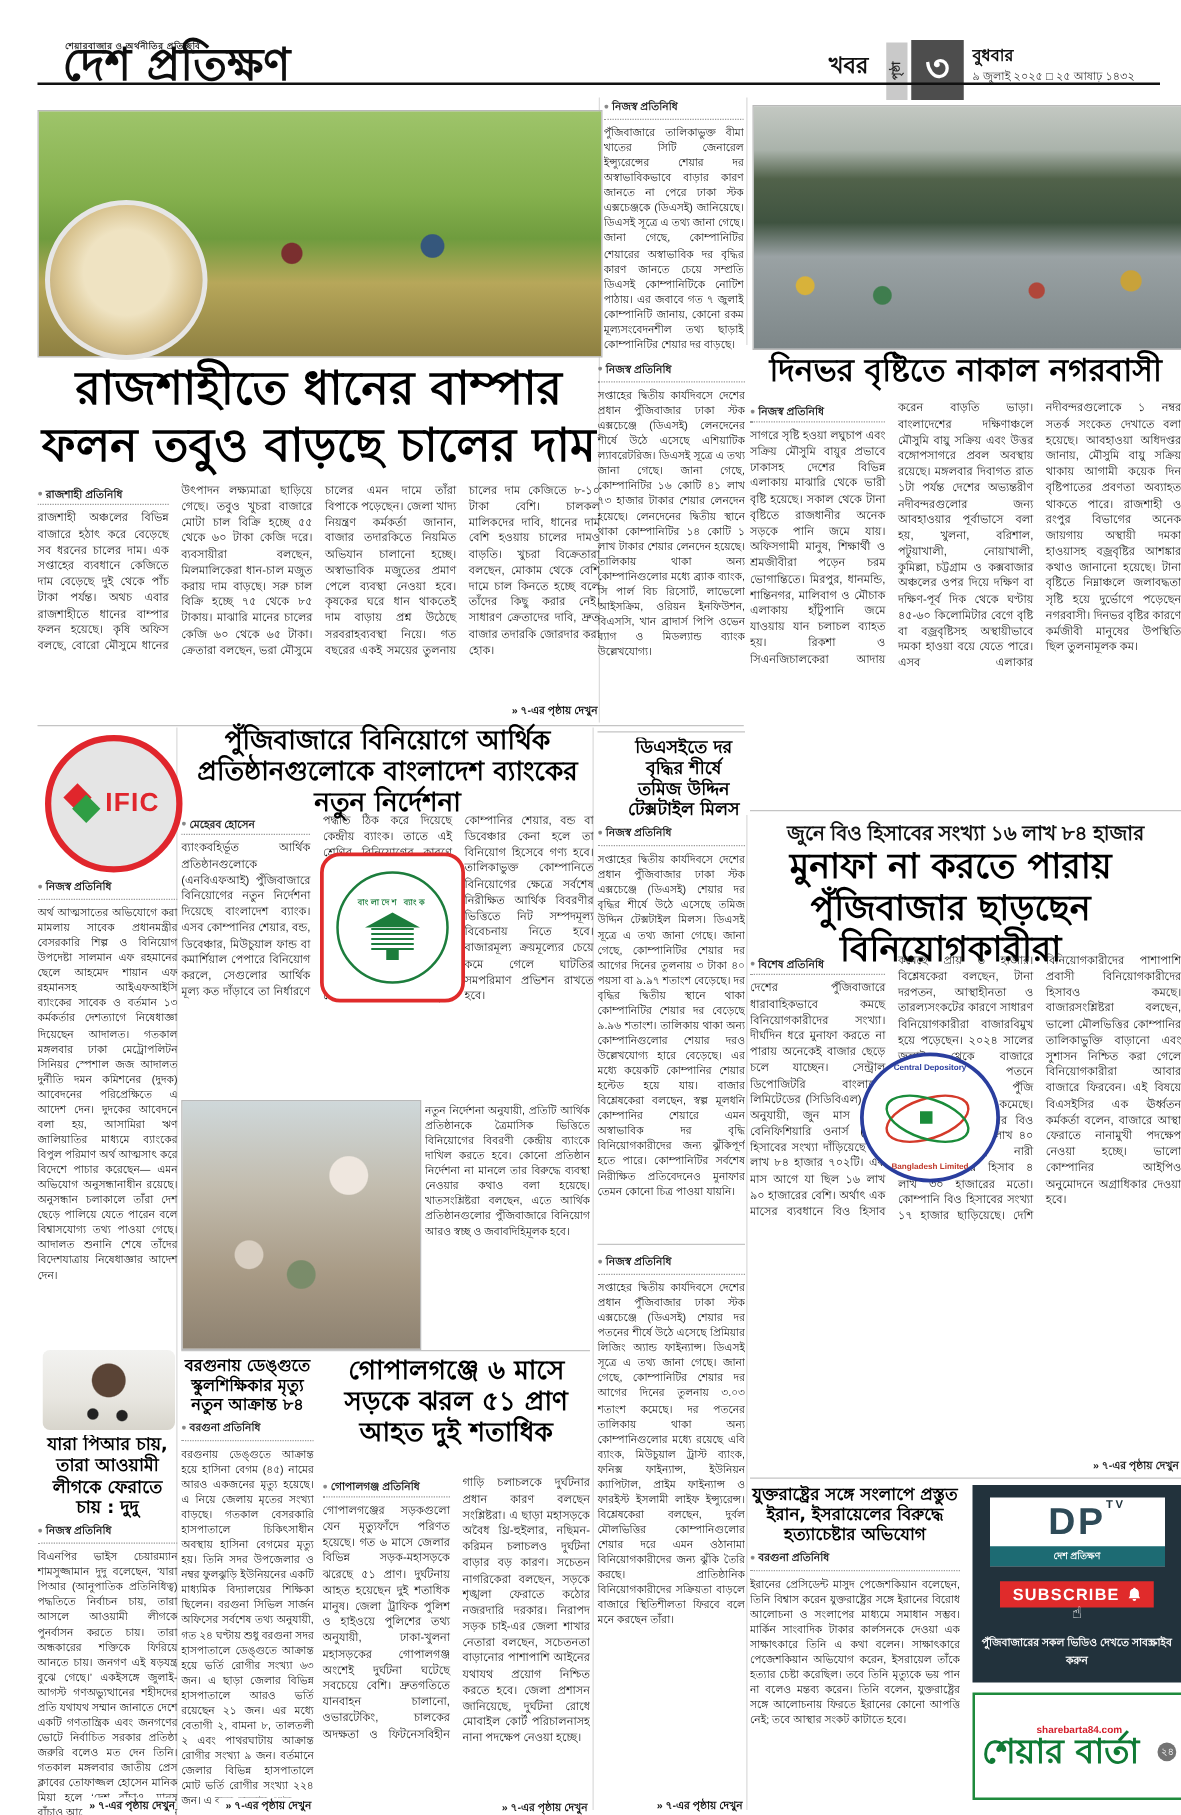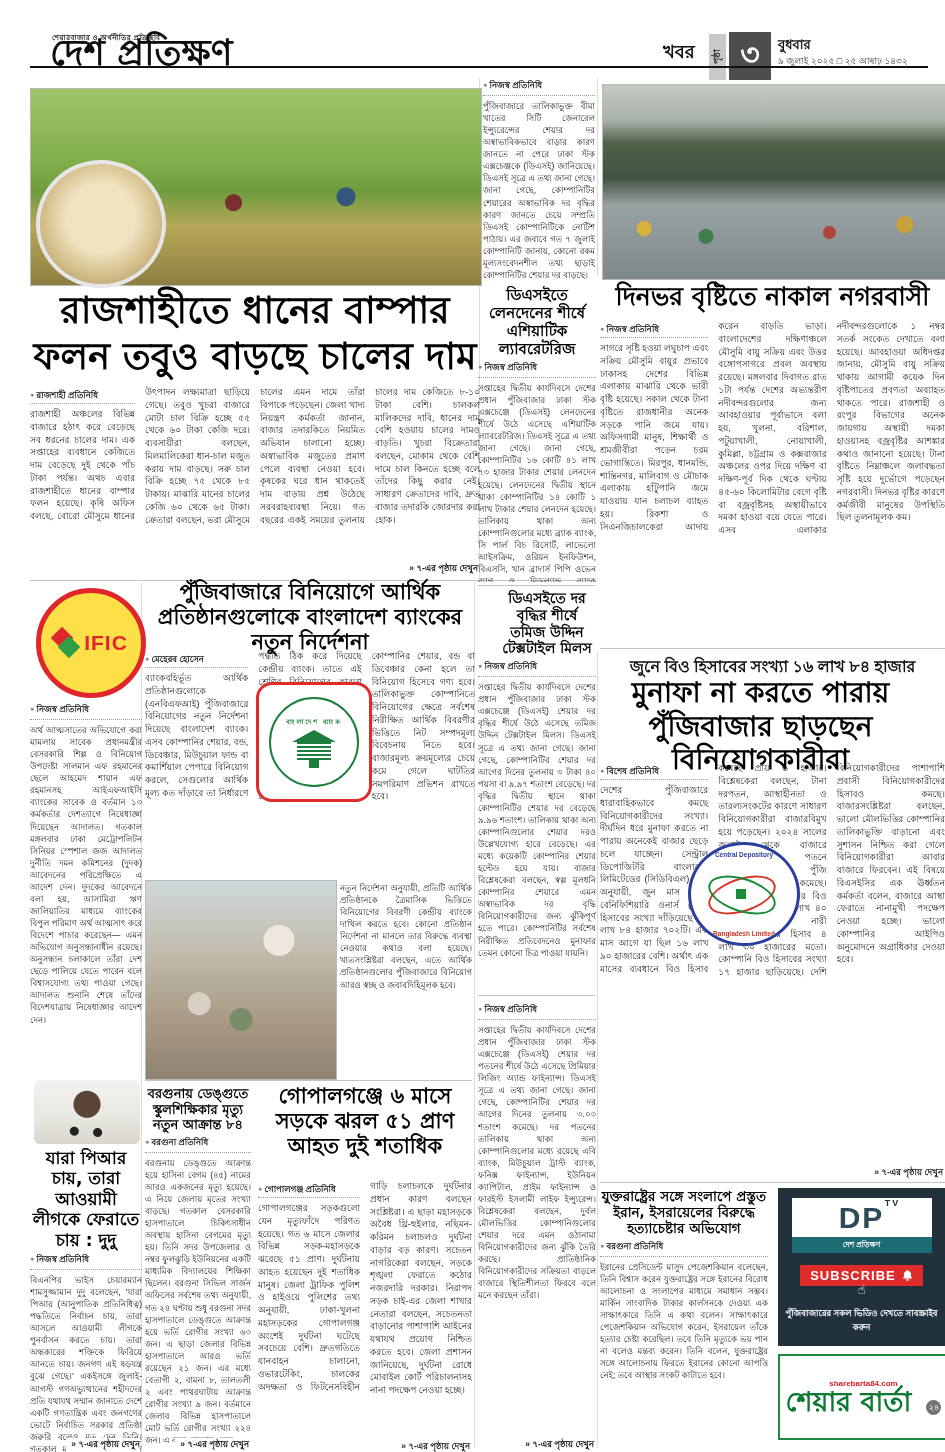--- a/index.html
+++ b/index.html
@@ -17,21 +17,21 @@
   .vline{position:absolute;width:1px;background:#dcdcdc;}
   .hline{position:absolute;height:1px;background:#c4c4c4;}
   .photo{position:absolute;border:1px solid #b9b9b9;}
   
   .tagline{font-size:7px;font-weight:bold;color:#222;letter-spacing:.5px;}
   .mast{font-size:36px;font-weight:bold;color:#0d0d0d;line-height:1;font-family:"DejaVu Serif","Liberation Serif",serif;}
   .section-word{font-size:18px;font-weight:bold;}
   .pgword{position:absolute;background:#c9c9c9;color:#222;font-size:9px;font-weight:bold;writing-mode:vertical-rl;transform:rotate(180deg);text-align:center;}
   .pgnum{position:absolute;background:#4d4d4d;color:#fff;font-size:30px;font-weight:bold;display:flex;align-items:center;justify-content:center;}
   
-  .ific{border:5px solid #e0262c;border-radius:50%;background:#fde047;display:flex;align-items:center;justify-content:center;gap:4px;text-align:center;}
+  .ific{border:5px solid #e0262c;border-radius:50%;background:#e5e5e5;display:flex;align-items:center;justify-content:center;gap:4px;text-align:center;}
   .ific .dia{width:26px;height:26px;position:relative;}
   .ific .dia i{position:absolute;width:16px;height:16px;transform:rotate(45deg);}
   .ific .d1{background:#e0262c;left:0;top:0;}
   .ific .d2{background:#2f9e44;left:7px;top:9px;}
   .ific .word{color:#e0262c;font-size:21px;font-weight:bold;letter-spacing:1px;}
   .bblogo{background:#fff;border:3px solid #e02b2b;border-radius:16px;display:flex;align-items:center;justify-content:center;}
   .bblogo .ring{width:86px;height:86px;border:2px solid #1c7d3c;border-radius:50%;position:relative;display:flex;flex-direction:column;align-items:center;justify-content:center;}
   .bblogo .bntxt{font-size:6.5px;color:#1c7d3c;font-weight:bold;letter-spacing:2px;}
   .bblogo .monu{width:0;height:0;border-left:22px solid transparent;border-right:22px solid transparent;border-bottom:12px solid #1c7d3c;margin-top:2px;}
   .bblogo .monu2{width:34px;height:18px;background:repeating-linear-gradient(#1c7d3c 0 2px,#fff 2px 4px);}
@@ -47,21 +47,21 @@
   .adbox{background:#22323c;display:flex;flex-direction:column;align-items:center;}
   .dpcard{background:#fff;width:128px;margin-top:10px;padding:5px 6px 0;text-align:center;}
   .dpword{font-size:30px;font-weight:bold;color:#2e4a57;line-height:1;letter-spacing:2px;position:relative;display:inline-block;}
   .dptv{position:absolute;top:-4px;right:-16px;font-size:9px;font-weight:bold;color:#20333c;}
   .dpbrand{background:#1d6b73;color:#fff;font-size:7.5px;font-weight:bold;margin:4px -6px 0;padding:2px 0;}
   .subbtn{background:#e02b2b;color:#fff;font-size:13px;font-weight:bold;letter-spacing:1px;border:none;padding:3px 10px;margin-top:12px;display:flex;align-items:center;gap:6px;cursor:pointer;}
   .hand{color:#fff;font-size:13px;margin-top:-4px;}
   .adcap{color:#fff;font-size:8.5px;font-weight:bold;text-align:center;margin-top:10px;padding:0 6px;}
   .sbbox{background:#fff;border:2px solid #1e8a3c;display:flex;flex-direction:column;align-items:center;justify-content:center;}
   .sburl{color:#d41e2a;font-size:8px;font-weight:bold;}
-  .sbname{color:#0f7a34;font-size:27px;font-weight:bold;line-height:1;display:flex;align-items:flex-end;gap:15px;font-family:"DejaVu Serif","Liberation Serif",serif;}
+  .sbname{color:#0f7a34;font-size:27px;font-weight:bold;line-height:1;display:flex;align-items:center;gap:15px;font-family:"DejaVu Serif","Liberation Serif",serif;}
   .sbbadge{background:#737373;color:#fff;font-size:8px;font-weight:normal;border-radius:50%;width:15px;height:15px;display:flex;align-items:center;justify-content:center;}
   .kicker{font-weight:bold;text-align:center;}
 </style>
 </head>
 <body>
 
 <div class="abs" style="left:52px;top:26px;">
   <span class="tagline">শেয়ারবাজার ও অর্থনীতির প্রতিচ্ছবি</span>
 </div>
 <div class="abs mast" style="left:50px;top:34px;">দেশ প্রতিক্ষণ</div>
@@ -128,21 +128,20 @@
 <div class="abs hl" style="left:600px;top:282px;width:345px;font-size:25px;">দিনভর বৃষ্টিতে নাকাল নগরবাসী</div>
 <div class="art bd cols3" style="left:600px;top:320px;width:345px;height:326px;">
   <div class="by">
     <span class="dot">●</span>
     <span>নিজস্ব প্রতিনিধি</span>
   </div>
   <span>সাগরে সৃষ্টি হওয়া লঘুচাপ এবং সক্রিয় মৌসুমি বায়ুর প্রভাবে ঢাকাসহ দেশের বিভিন্ন এলাকায় মাঝারি থেকে ভারী বৃষ্টি হয়েছে। সকাল থেকে টানা বৃষ্টিতে রাজধানীর অনেক সড়কে পানি জমে যায়। অফিসগামী মানুষ, শিক্ষার্থী ও শ্রমজীবীরা পড়েন চরম ভোগান্তিতে। মিরপুর, ধানমন্ডি, শান্তিনগর, মালিবাগ ও মৌচাক এলাকায় হাঁটুপানি জমে যাওয়ায় যান চলাচল ব্যাহত হয়। রিকশা ও সিএনজিচালকেরা আদায় করেন বাড়তি ভাড়া। বাংলাদেশের দক্ষিণাঞ্চলে মৌসুমি বায়ু সক্রিয় এবং উত্তর বঙ্গোপসাগরে প্রবল অবস্থায় রয়েছে। মঙ্গলবার দিবাগত রাত ১টা পর্যন্ত দেশের অভ্যন্তরীণ নদীবন্দরগুলোর জন্য আবহাওয়ার পূর্বাভাসে বলা হয়, খুলনা, বরিশাল, পটুয়াখালী, নোয়াখালী, কুমিল্লা, চট্টগ্রাম ও কক্সবাজার অঞ্চলের ওপর দিয়ে দক্ষিণ বা দক্ষিণ-পূর্ব দিক থেকে ঘণ্টায় ৪৫-৬০ কিলোমিটার বেগে বৃষ্টি বা বজ্রবৃষ্টিসহ অস্থায়ীভাবে দমকা হাওয়া বয়ে যেতে পারে। এসব এলাকার নদীবন্দরগুলোকে ১ নম্বর সতর্ক সংকেত দেখাতে বলা হয়েছে। আবহাওয়া অধিদপ্তর জানায়, মৌসুমি বায়ু সক্রিয় থাকায় আগামী কয়েক দিন বৃষ্টিপাতের প্রবণতা অব্যাহত থাকতে পারে। রাজশাহী ও রংপুর বিভাগের অনেক জায়গায় অস্থায়ী দমকা হাওয়াসহ বজ্রবৃষ্টির আশঙ্কার কথাও জানানো হয়েছে। টানা বৃষ্টিতে নিম্নাঞ্চলে জলাবদ্ধতা সৃষ্টি হয়ে দুর্ভোগে পড়েছেন নগরবাসী। দিনভর বৃষ্টির কারণে কর্মজীবী মানুষের উপস্থিতি ছিল তুলনামূলক কম।</span>
 </div>
 
 <div class="art" style="left:478px;top:286px;width:118px;height:296px;">
-  <div class="hl" style="font-size:15px;">ডিএসইতে লেনদেনের শীর্ষে এশিয়াটিক ল্যাবরেটরিজ</div>
   <div class="by">
     <span class="dot">●</span>
     <span>নিজস্ব প্রতিনিধি</span>
   </div>
   <div class="bd" style="font-size:8.5px;">সপ্তাহের দ্বিতীয় কার্যদিবসে দেশের প্রধান পুঁজিবাজার ঢাকা স্টক এক্সচেঞ্জে (ডিএসই) লেনদেনের শীর্ষে উঠে এসেছে এশিয়াটিক ল্যাবরেটরিজ। ডিএসই সূত্রে এ তথ্য জানা গেছে। জানা গেছে, কোম্পানিটির ১৬ কোটি ৪১ লাখ ৭৩ হাজার টাকার শেয়ার লেনদেন হয়েছে। লেনদেনের দ্বিতীয় স্থানে থাকা কোম্পানিটির ১৪ কোটি ১ লাখ টাকার শেয়ার লেনদেন হয়েছে। তালিকায় থাকা অন্য কোম্পানিগুলোর মধ্যে ব্র্যাক ব্যাংক, সি পার্ল বিচ রিসোর্ট, লাভেলো আইসক্রিম, ওরিয়ন ইনফিউশন, বিএসসি, খান ব্রাদার্স পিপি ওভেন ব্যাগ ও মিডল্যান্ড ব্যাংক উল্লেখযোগ্য।</div>
 </div>
 
 <div class="abs ific" style="left:36px;top:588px;width:100px;height:100px;">
   <span class="dia">
       <i class="d1"></i>
@@ -159,21 +158,21 @@
 </div>
 
 <div class="abs" style="left:34px;top:1080px;width:106px;height:64px;background:
     radial-gradient(circle 14px at 50% 38%, #5a4436 0 13px, transparent 14px),
     radial-gradient(circle 5px at 38% 80%, #222 0 4px, transparent 5px),
     radial-gradient(circle 5px at 60% 82%, #222 0 4px, transparent 5px),
     linear-gradient(180deg,#f2f2f0 0%,#e8e6e0 60%,#d8d5cc 100%);border-radius:6px;">
 </div>
 
 <div class="art" style="left:30px;top:1148px;width:112px;height:304px;">
-  <div class="hl" style="font-size:17px;">যারা পিআর চায়, তারা আওয়ামী লীগকে ফেরাতে চায় : দুদু</div>
+  <div class="hl" style="font-size:14px;">যারা পিআর চায়, তারা আওয়ামী লীগকে ফেরাতে চায় : দুদু</div>
   <div class="by">
     <span class="dot">●</span>
     <span>নিজস্ব প্রতিনিধি</span>
   </div>
   <div class="bd" style="font-size:8.5px;">বিএনপির ভাইস চেয়ারম্যান শামসুজ্জামান দুদু বলেছেন, ‘যারা পিআর (আনুপাতিক প্রতিনিধিত্ব) পদ্ধতিতে নির্বাচন চায়, তারা আসলে আওয়ামী লীগকে পুনর্বাসন করতে চায়। তারা অন্ধকারের শক্তিকে ফিরিয়ে আনতে চায়। জনগণ এই ষড়যন্ত্র বুঝে গেছে।’ একইসঙ্গে জুলাই-আগস্ট গণঅভ্যুত্থানের শহীদদের প্রতি যথাযথ সম্মান জানাতে দেশে একটি গণতান্ত্রিক এবং জনগণের ভোটে নির্বাচিত সরকার প্রতিষ্ঠা জরুরি বলেও মত দেন তিনি। গতকাল মঙ্গলবার জাতীয় প্রেস ক্লাবের তোফাজ্জল হোসেন মানিক মিয়া হলে ‘দেশ বাঁচাও, মানুষ বাঁচাও আন্দোলন’-এর আয়োজনে জুলাই-আগস্ট গণঅভ্যুত্থানের প্রথম বর্ষপূর্তি</div>
   <span class="cont">
     <span>»</span>
     <span>৭-এর পৃষ্ঠায় দেখুন</span>
   </span>
 </div>

